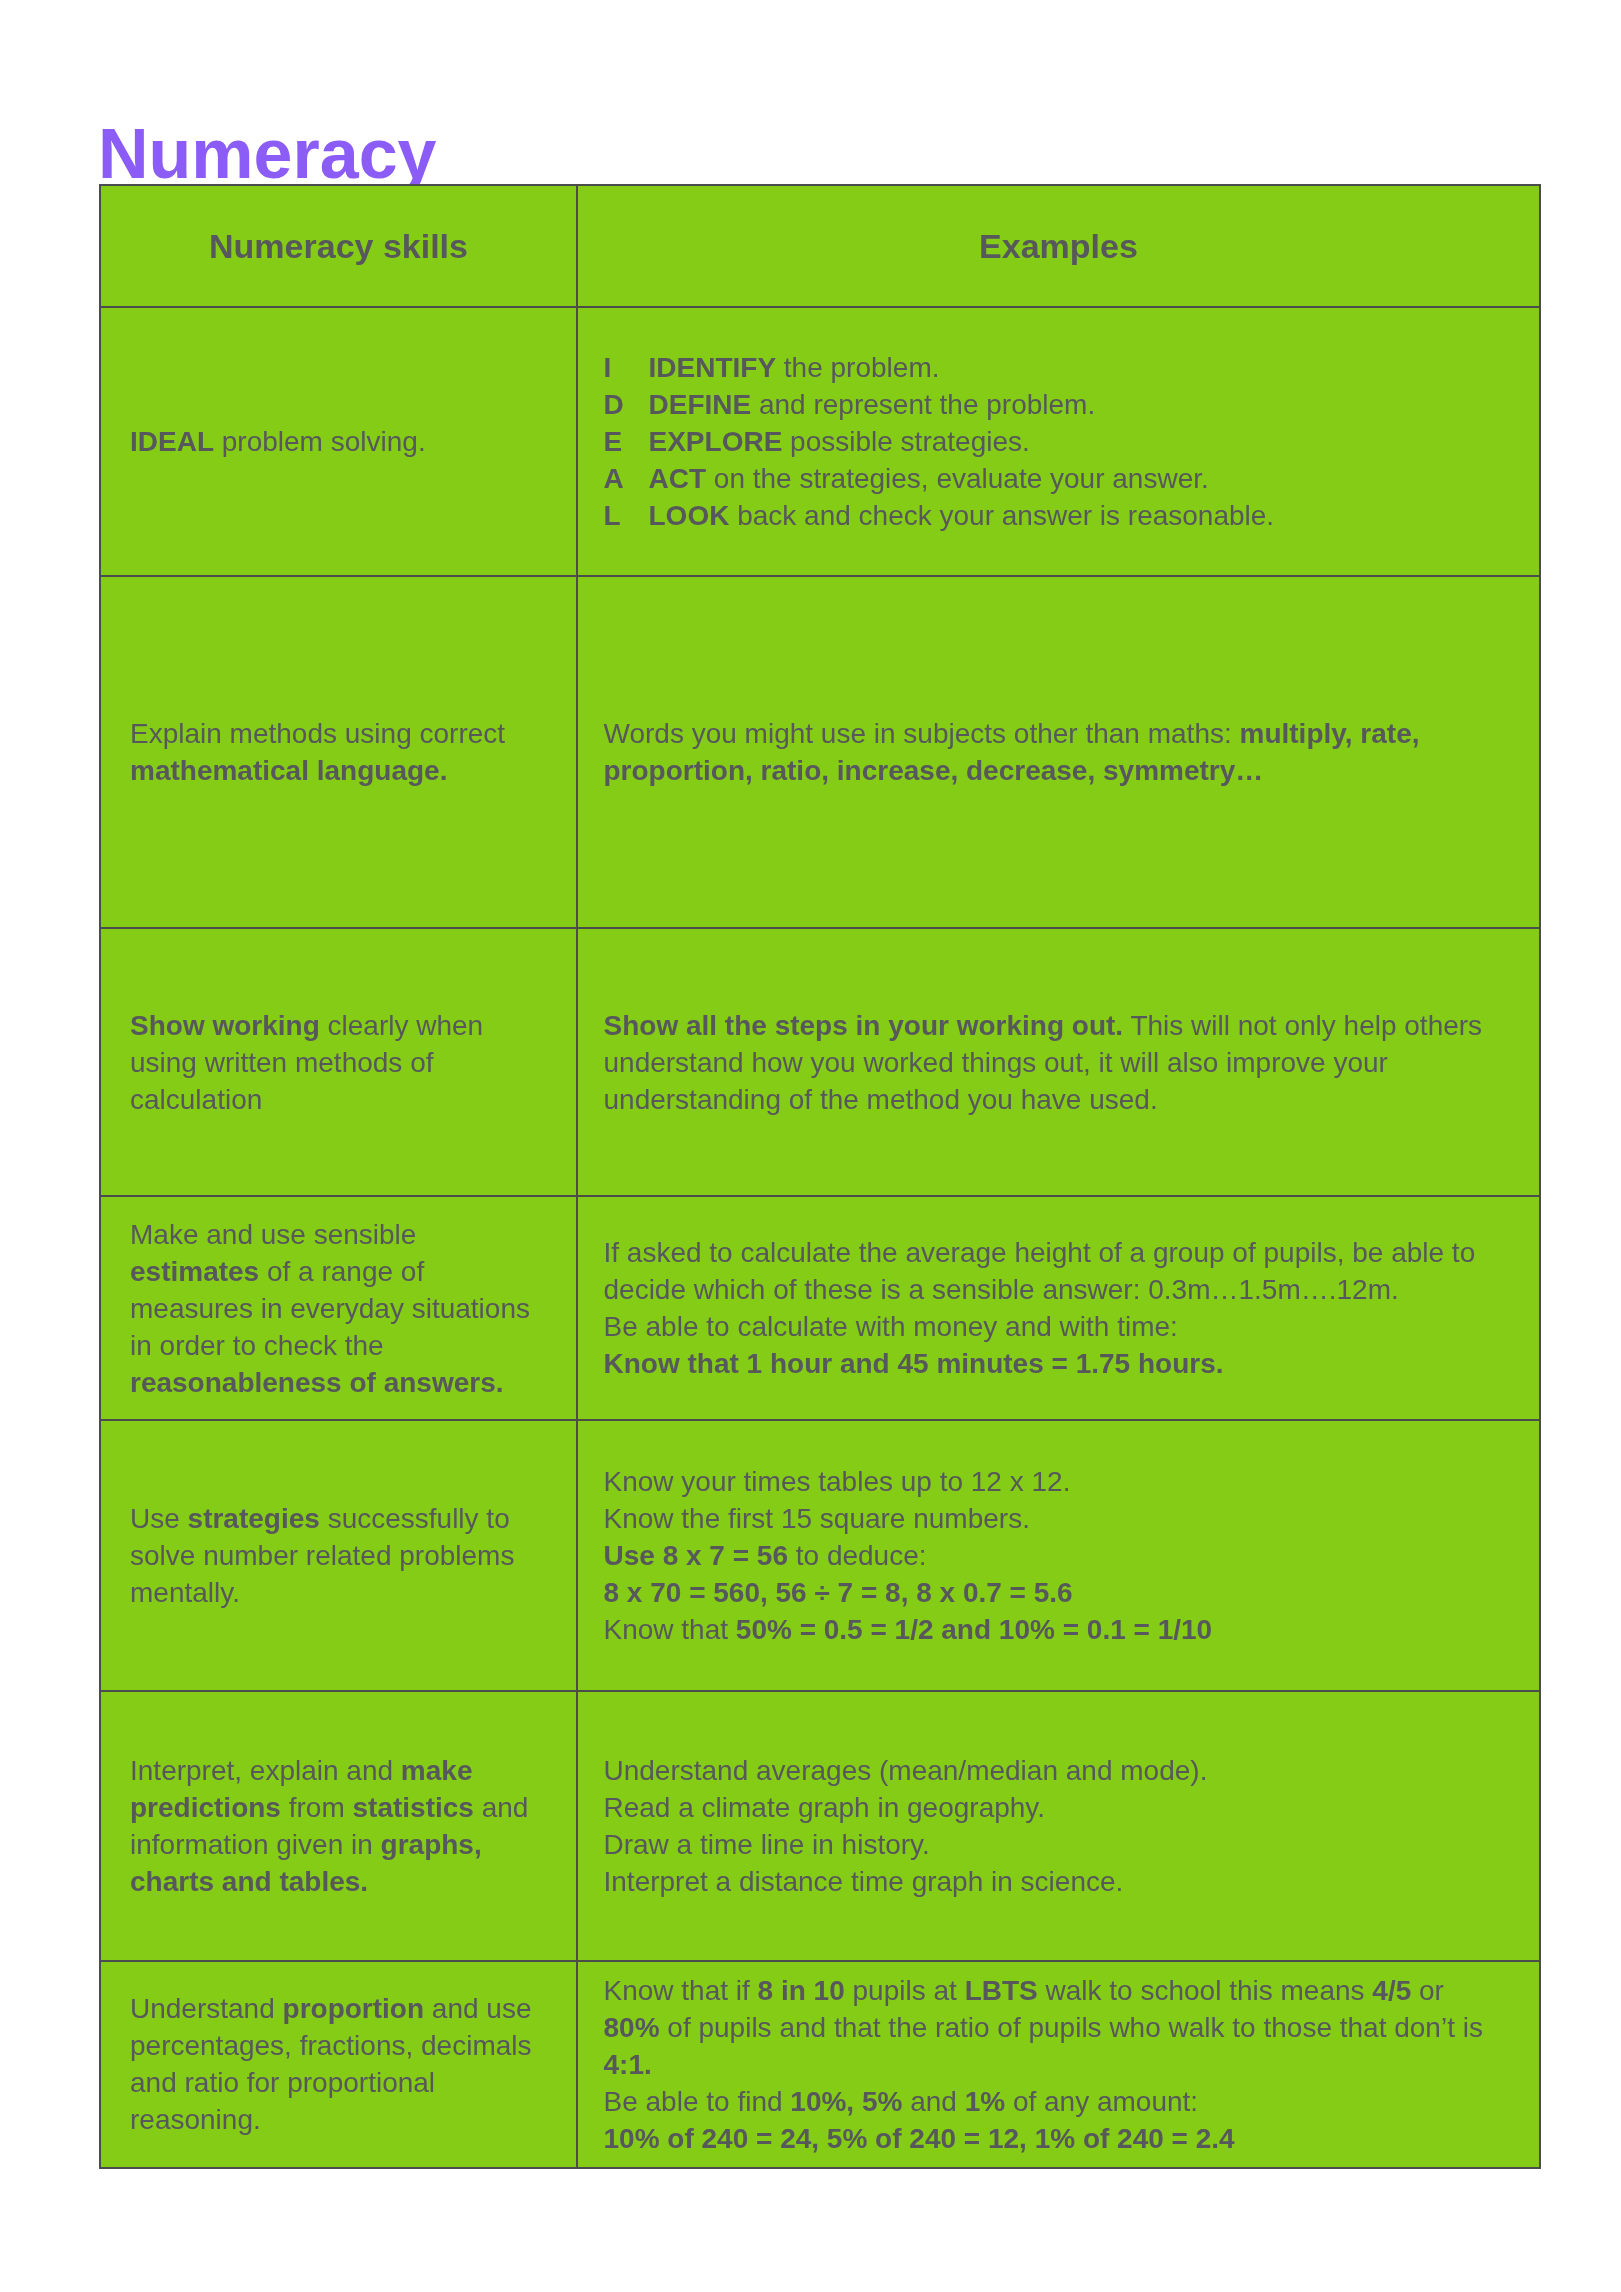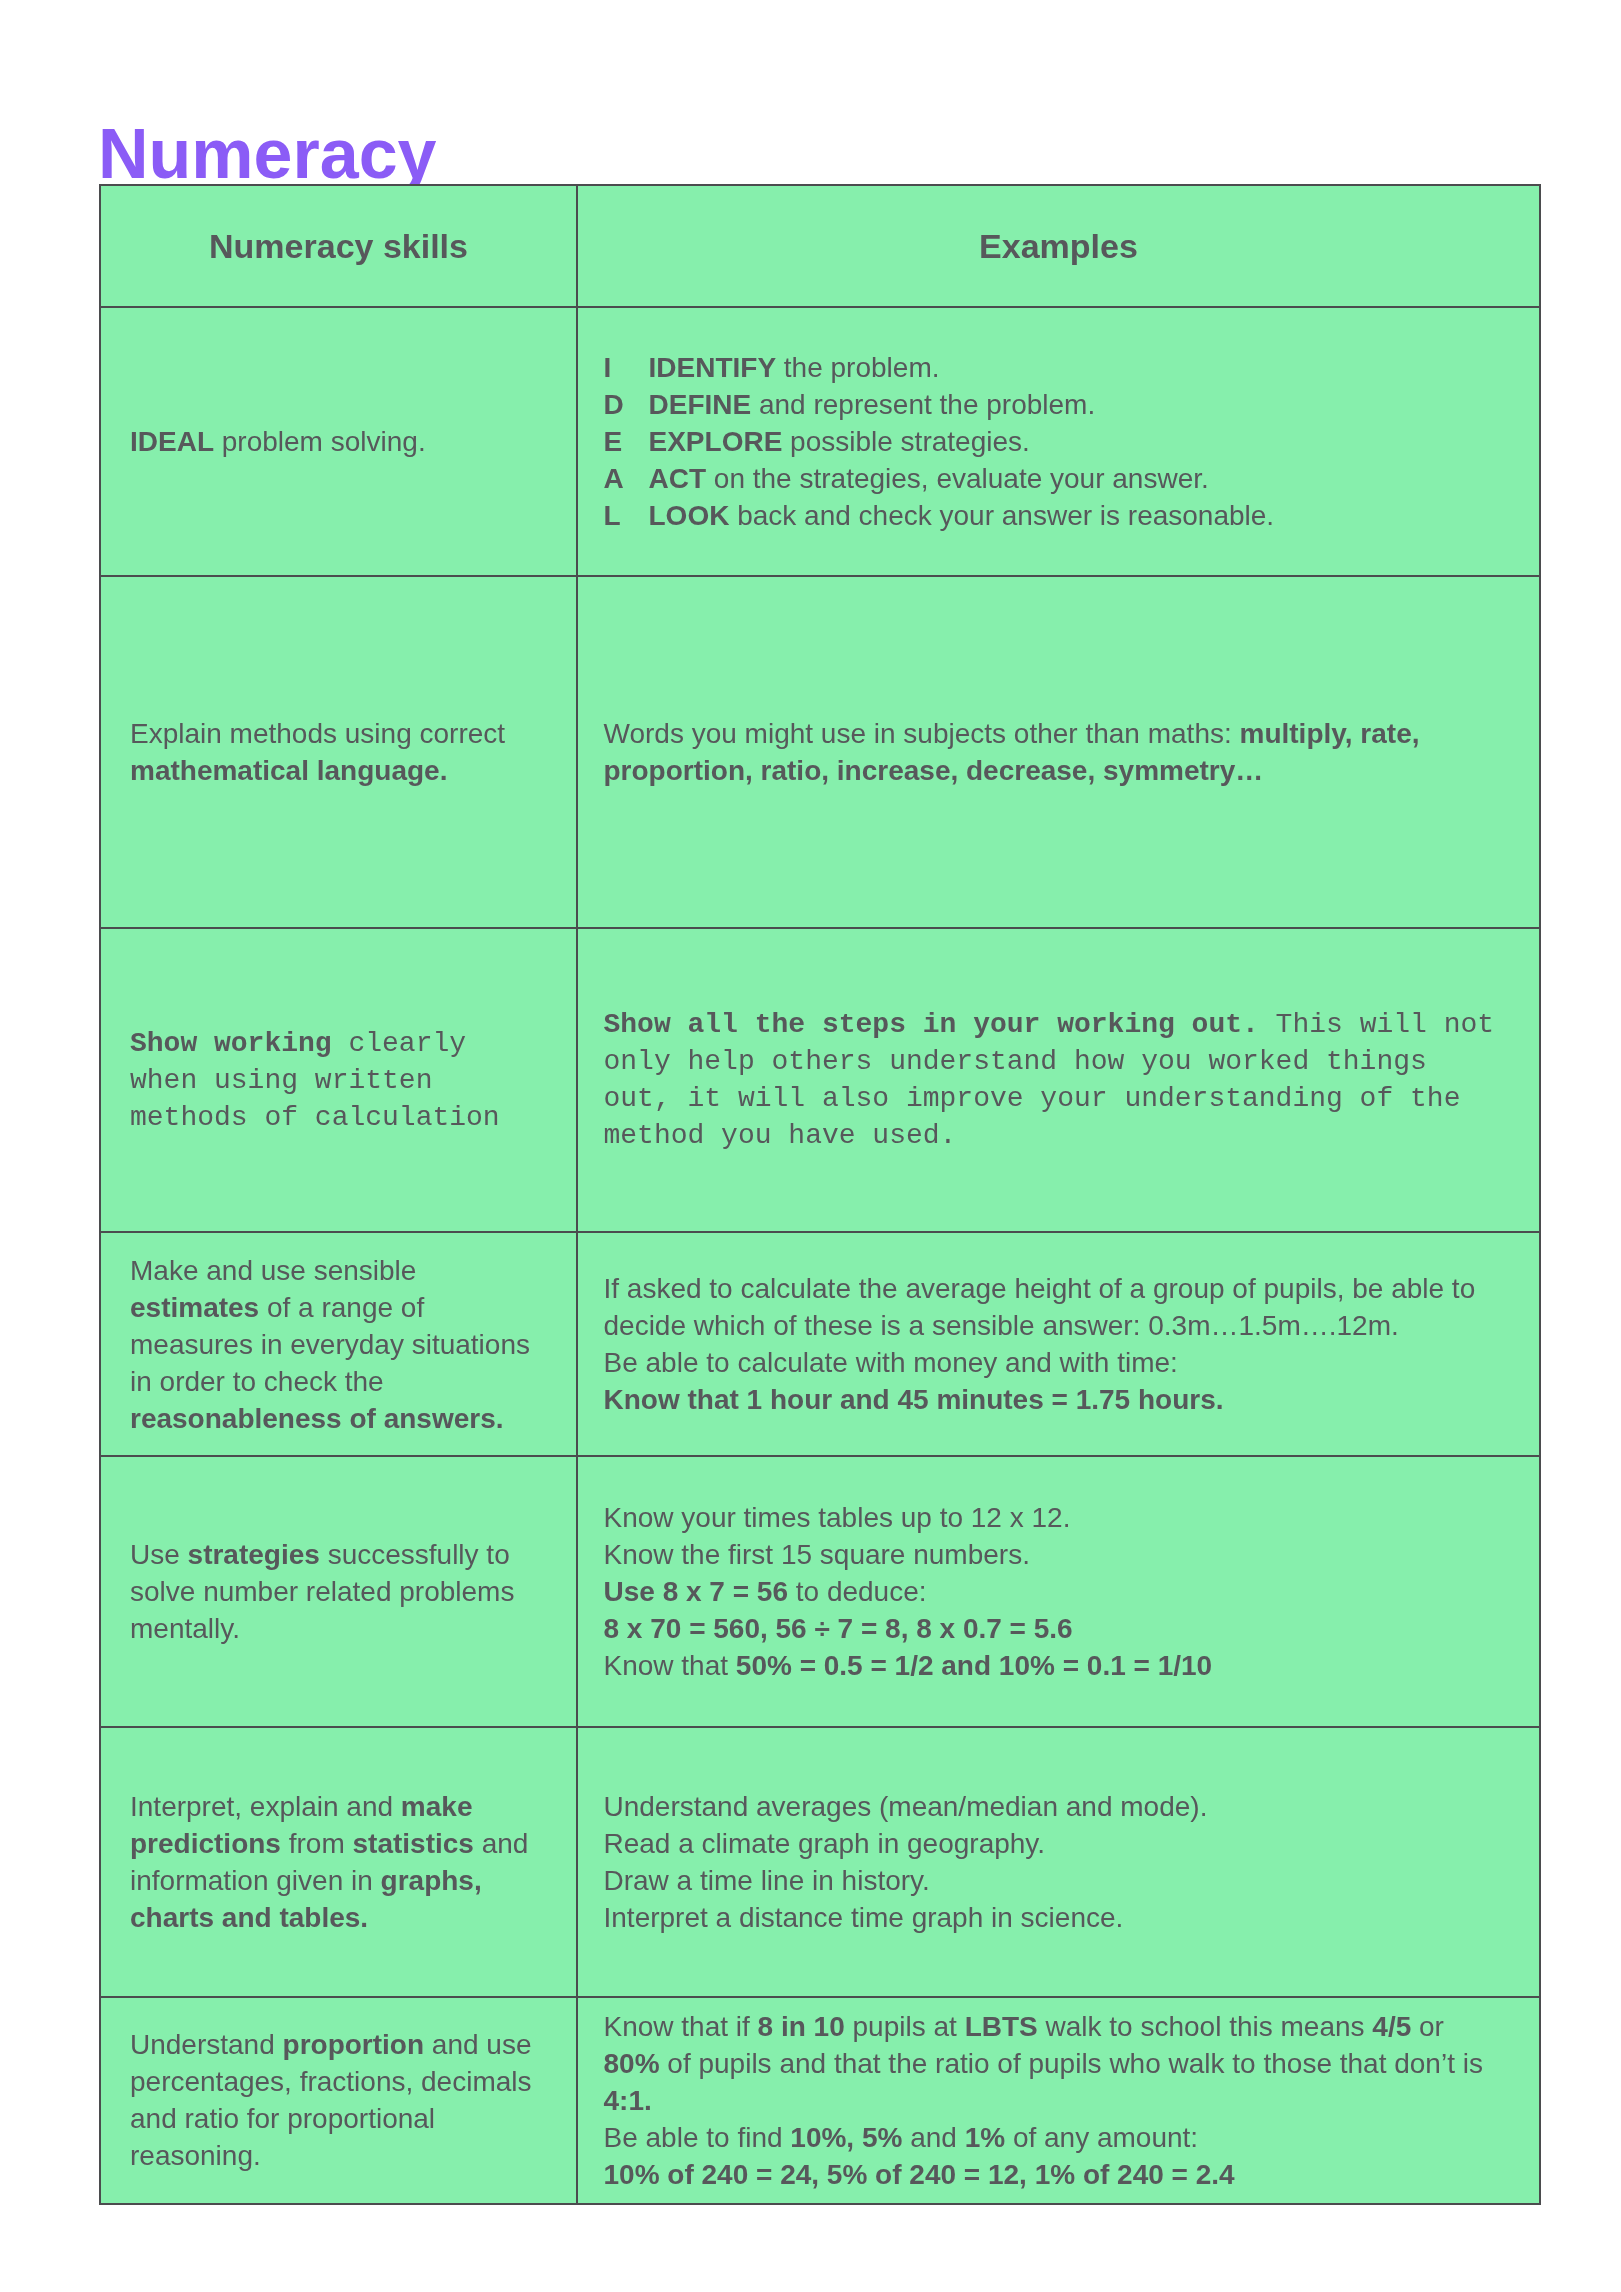--- a/index.html
+++ b/index.html
@@ -31,21 +31,21 @@
     border-collapse: collapse;
     table-layout: fixed;
   }
   table.skills-table td, table.skills-table th {
     border: 2.9px solid #4b4c4e;
     vertical-align: middle;
     font-size: 28px;
     line-height: 37px;
     font-weight: normal;
     color: #57585b;
-    background: #86efac;
+    background: #84cc16;
   }
   th.col-skills { width: 473px; }
   th.col-examples { width: 959px; }
   tr.header-row th {
     height: 118px;
     text-align: center;
     font-size: 34px;
     font-weight: bold;
     line-height: 39px;
   }
@@ -60,21 +60,21 @@
   .para { text-align: left; }
   .bold { font-weight: bold; }
   .italic { }
   .seg-letter {
     display: inline-block;
     width: 45px;
     font-weight: bold;
   }
   tr.r1 { height: 269px; }
   tr.r2 { height: 352px; }
-  tr.r3 { height: 304px; font-family: Liberation Mono, monospace; }
+  tr.r3 { height: 268px; }
   tr.r4 { height: 224px; }
   tr.r5 { height: 271px; }
   tr.r6 { height: 270px; }
   tr.r7 { height: 200px; }
 </style>
 </head>
 <body>
 
 <h1 class="page-title">Numeracy</h1>
 

